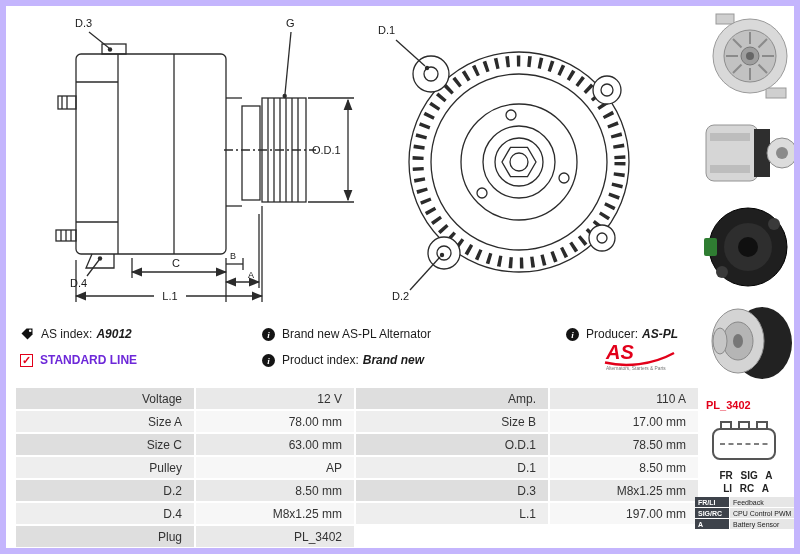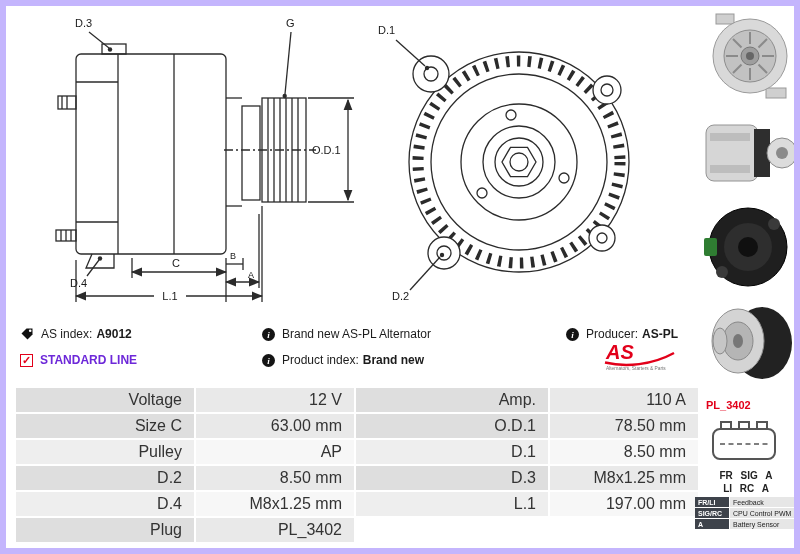--- a/index.html
+++ b/index.html
@@ -4,33 +4,33 @@
 <style>
   * { margin:0; padding:0; box-sizing:border-box; }
   html,body { background:#fff; }
   body { font-family:"Liberation Sans", sans-serif; color:#222; }
   .page { position:relative; width:800px; height:554px; background:#fff; border:6px solid #c4b5fd; overflow:hidden; }
   .abs { position:absolute; }
   svg text { font-family:"Liberation Sans", sans-serif; }
 
   
   .inf { position:absolute; display:flex; align-items:flex-end; font-size:12px; color:#1c1c1c; white-space:nowrap; height:16px; }
-  .inf b { margin-left:4px; }
+  .inf b { margin-left:4px;font-style:italic; }
   .iicon { display:inline-flex; align-items:center; justify-content:center; width:13px; height:13px; border-radius:50%;
            background:#141414; color:#fff; font-size:9px; font-weight:bold; font-style:italic;
            font-family:"Liberation Serif", serif; margin-right:7px; flex:0 0 auto; }
   .ticon { margin-right:7px; flex:0 0 auto; }
   .cicon { display:inline-flex; align-items:center; justify-content:center; width:13px; height:13px;
            border:1.5px solid #e2001a; color:#e2001a; font-size:11px; font-weight:bold; margin-right:7px; flex:0 0 auto; }
   .std { color:#6d28d9; font-weight:bold; }
 
   
   table.spec { position:absolute; left:8px; top:380px; width:676px; border-collapse:separate; border-spacing:2px;
                background:#fff; table-layout:fixed; }
-  table.spec td { font-size:16px; color:#333; text-align:right; padding:3px 12px 3px 4px; height:21px; overflow:hidden; }
+  table.spec td { font-size:12px; color:#333; text-align:right; padding:3px 12px 3px 4px; height:21px; overflow:hidden; }
   tr.odd  td.k { background:#dedede; }
   tr.odd  td.v { background:#e9e9e9;padding-left:20px; }
   tr.even td.k { background:#eeeeee; }
   tr.even td.v { background:#f7f7f7; }
   table.spec td.empty { background:#fff !important; }
 
   
   .photo { position:absolute; left:690px; width:104px; height:90px; }
   .plug-name { position:absolute; left:700px; top:393px; font-size:11px; font-weight:bold; color:#e2001a; }
   .pins { position:absolute; left:688px; top:463px; width:104px; text-align:center; font-size:10px; font-weight:bold;
@@ -240,20 +240,26 @@
         <col style="width:192px">
         <col style="width:148px">
       </colgroup>
     <tbody>
       <tr class="odd">
         <td class="k">Voltage</td>
         <td class="v">12 V</td>
         <td class="k">Amp.</td>
         <td class="v">110 A</td>
       </tr>
+      <tr class="even">
+        <td class="k">Size A</td>
+        <td class="v">78.00 mm</td>
+        <td class="k">Size B</td>
+        <td class="v">17.00 mm</td>
+      </tr>
       <tr class="odd">
         <td class="k">Size C</td>
         <td class="v">63.00 mm</td>
         <td class="k">O.D.1</td>
         <td class="v">78.50 mm</td>
       </tr>
       <tr class="even">
         <td class="k">Pulley</td>
         <td class="v">AP</td>
         <td class="k">D.1</td>

